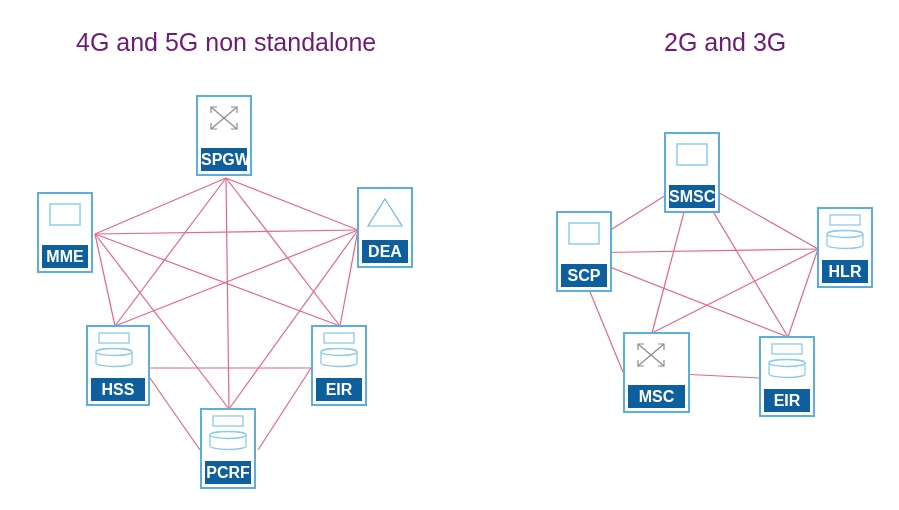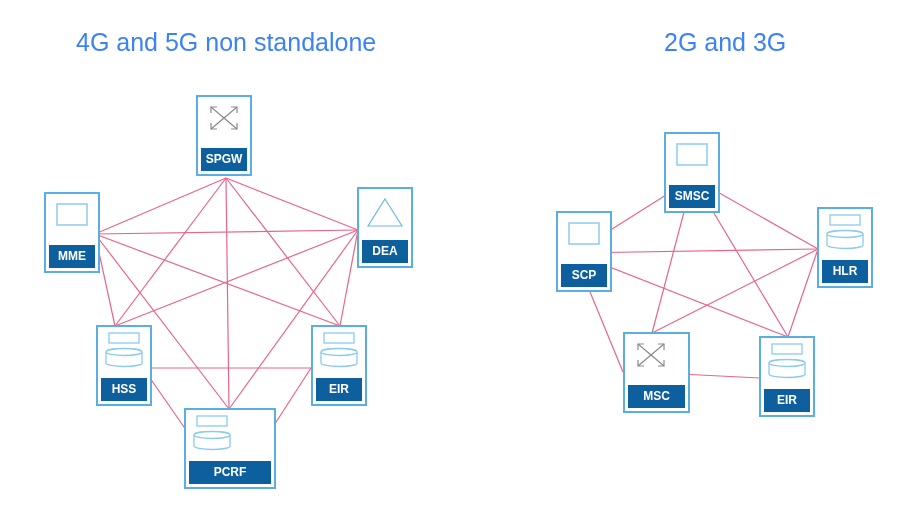--- a/index.html
+++ b/index.html
@@ -1,24 +1,24 @@
 <!DOCTYPE html>
 <html><head>
 <meta charset="utf-8">
 <style>
   html, body { margin:0; padding:0; background:#ffffff; }
   body { width:899px; height:510px; position:relative; overflow:hidden;
          font-family:"Liberation Sans", sans-serif; }
-  .title { position:absolute; top:28px; font-size:25px; color:#3b82f6;
+  .title { position:absolute; top:28px; font-size:25px; color:#701a75;
            font-family:"Liberation Sans", sans-serif; white-space:nowrap; }
   #links { position:absolute; left:0; top:0; }
   .node { position:absolute; width:52px; height:77px; border:2px solid #5aaee0;
           background:#ffffff; box-sizing:content-box; }
   .node .label { position:absolute; left:3px; right:3px; bottom:3px; height:23px;
-          background:#0d5f9e; color:#ffffff; font-weight:bold; font-size:12px;
+          background:#0d5f9e; color:#ffffff; font-weight:bold; font-size:16px;
           line-height:23px; text-align:center;
           font-family:"Liberation Sans", sans-serif; }
   .node .icon { position:absolute; left:0; top:0; width:52px; height:50px; }
 </style>
 </head>
 <body>
 
 <div class="title" style="left:76px;">4G and 5G non standalone</div>
 <div class="title" style="left:664px;">2G and 3G</div>
 
@@ -54,49 +54,49 @@
   <svg class="icon" viewBox="0 0 52 50">
       <line x1="13" y1="10" x2="39" y2="32" stroke="#8a8a8a" stroke-width="1.2"></line>
       <line x1="39" y1="10" x2="13" y2="32" stroke="#8a8a8a" stroke-width="1.2"></line>
       <polyline points="13,16 13,10 19,10" fill="none" stroke="#8a8a8a" stroke-width="1.2"></polyline>
       <polyline points="33,10 39,10 39,16" fill="none" stroke="#8a8a8a" stroke-width="1.2"></polyline>
       <polyline points="13,26 13,32 19,32" fill="none" stroke="#8a8a8a" stroke-width="1.2"></polyline>
       <polyline points="33,32 39,32 39,26" fill="none" stroke="#8a8a8a" stroke-width="1.2"></polyline>
     </svg>
   <div class="label">SPGW</div>
 </div>
-<div class="node" id="node-mme" style="left:37px;top:192px;margin-left:7px;">
+<div class="node" id="node-mme" style="left:37px;top:192px;">
   <svg class="icon" viewBox="0 0 52 50">
       <rect x="11" y="10" width="30" height="21" fill="#fff" stroke="#8ccbee" stroke-width="1.5"></rect>
     </svg>
   <div class="label">MME</div>
 </div>
 <div class="node" id="node-dea" style="left:357px;top:187px;">
   <svg class="icon" viewBox="0 0 52 50">
       <polygon points="26,10 43,37 9,37" fill="none" stroke="#6db9e6" stroke-width="1.2"></polygon>
     </svg>
   <div class="label">DEA</div>
 </div>
-<div class="node" id="node-hss" style="left:96px;top:325px;">
+<div class="node" id="node-hss" style="left:86px;top:325px;padding-left:8px;">
   <svg class="icon" viewBox="0 0 52 50">
       <rect x="11" y="6" width="30" height="10" fill="#fff" stroke="#8ccbee" stroke-width="1.3"></rect>
       <path d="M8 25 L8 36 A18 3.5 0 0 0 44 36 L44 25" fill="#fff" stroke="#8ccbee" stroke-width="1.3"></path>
       <ellipse cx="26" cy="25" rx="18" ry="3.5" fill="#fff" stroke="#8ccbee" stroke-width="1.3"></ellipse>
     </svg>
   <div class="label">HSS</div>
 </div>
 <div class="node" id="node-eir" style="left:311px;top:325px;">
   <svg class="icon" viewBox="0 0 52 50">
       <rect x="11" y="6" width="30" height="10" fill="#fff" stroke="#8ccbee" stroke-width="1.3"></rect>
       <path d="M8 25 L8 36 A18 3.5 0 0 0 44 36 L44 25" fill="#fff" stroke="#8ccbee" stroke-width="1.3"></path>
       <ellipse cx="26" cy="25" rx="18" ry="3.5" fill="#fff" stroke="#8ccbee" stroke-width="1.3"></ellipse>
     </svg>
   <div class="label">EIR</div>
 </div>
-<div class="node" id="node-pcrf" style="left:184px;top:408px;padding-left:36px;">
+<div class="node" id="node-pcrf" style="left:200px;top:408px;">
   <svg class="icon" viewBox="0 0 52 50">
       <rect x="11" y="6" width="30" height="10" fill="#fff" stroke="#8ccbee" stroke-width="1.3"></rect>
       <path d="M8 25 L8 36 A18 3.5 0 0 0 44 36 L44 25" fill="#fff" stroke="#8ccbee" stroke-width="1.3"></path>
       <ellipse cx="26" cy="25" rx="18" ry="3.5" fill="#fff" stroke="#8ccbee" stroke-width="1.3"></ellipse>
     </svg>
   <div class="label">PCRF</div>
 </div>
 
 <div class="node" id="node-smsc" style="left:664px;top:95px;margin-top:37px;">
   <svg class="icon" viewBox="0 0 52 50">

